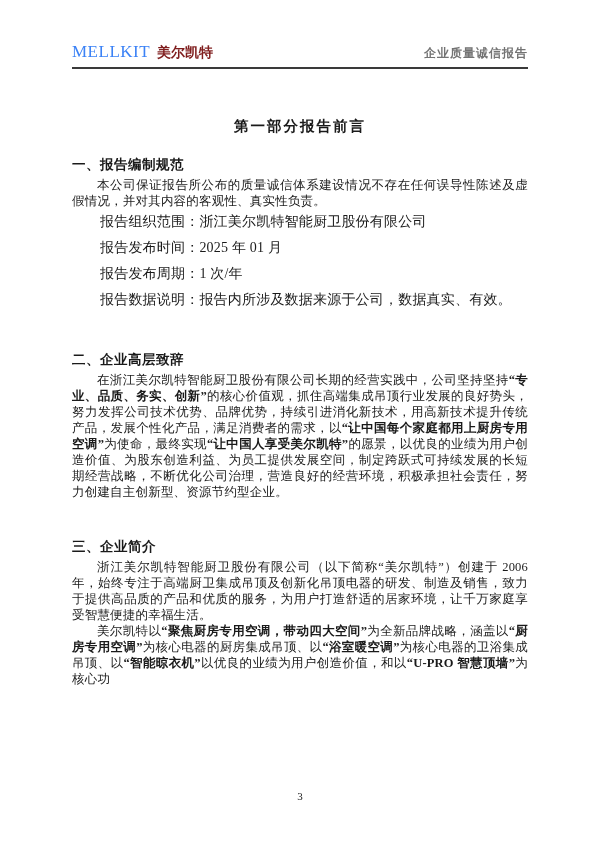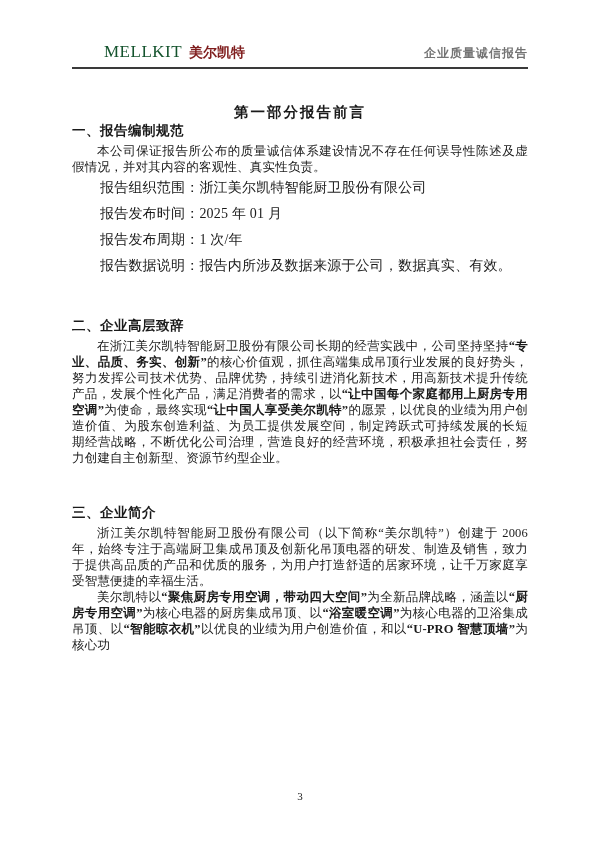--- a/index.html
+++ b/index.html
@@ -34,31 +34,32 @@
     color: #7f1d1d;
     font-weight: 600;
   }
   .doc-title {
     font-size: 12px;
     font-weight: 600;
     letter-spacing: 1px;
     color: #737373;
   }
   .page-title {
-    margin-top: 34px;
+    margin-top: 48px;
     text-align: center;
     font-size: 14.5px;
     font-weight: 700;
     letter-spacing: 2px;
   }
   .sections { display: block; }
   .section-heading {
     font-size: 13.5px;
     font-weight: 700;
     letter-spacing: 0.5px;
+    margin-top: 20px;
     margin-bottom: 3px;
   }
   .section + .section .section-heading { margin-top: 38px; }
   .para {
     font-size: 12.5px;
     line-height: 16px;
     text-indent: 2em;
     text-align: justify;
     letter-spacing: 0.2px;
   }
@@ -79,21 +80,21 @@
     color: #1a1a1a;
   }
 </style>
 </head>
 <body>
 
 <div class="page" style="color: rgb(26, 26, 26);">
 
   <div class="header" style="border-bottom-color: rgb(58, 58, 58);">
     <div class="brand">
-      <span class="brand-en" style="color: #14532d; margin-left: 32px;">MELLKIT</span>
+      <span class="brand-en" style="color: #3b82f6;">MELLKIT</span>
       <span class="brand-cn">美尔凯特</span>
     </div>
     <div class="doc-title">企业质量诚信报告</div>
   </div>
 
   <h1 class="page-title">第一部分报告前言</h1>
 
   <div class="sections">
       <section class="section">
         <h2 class="section-heading">一、报告编制规范</h2>

